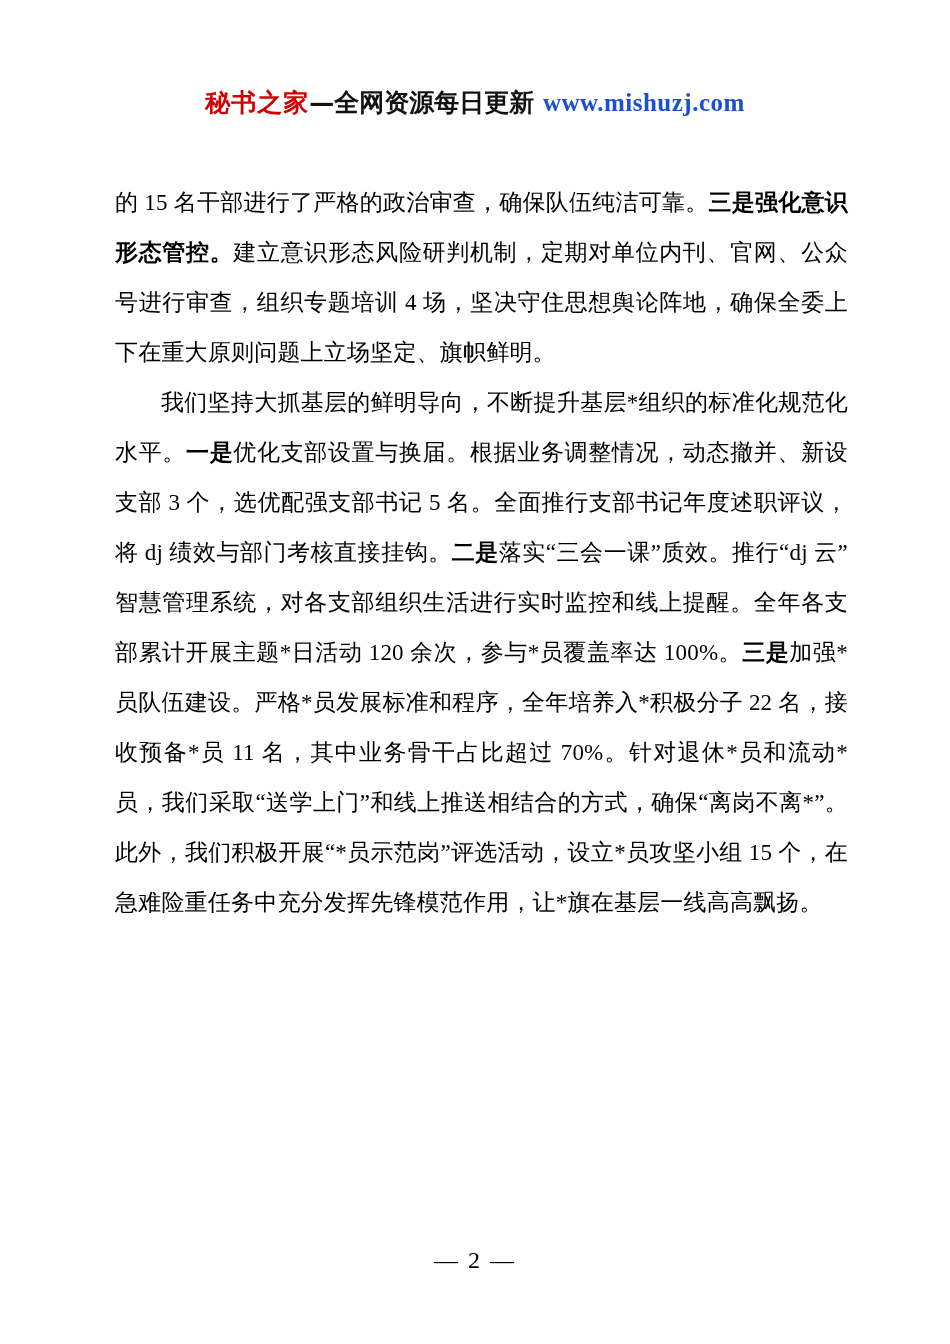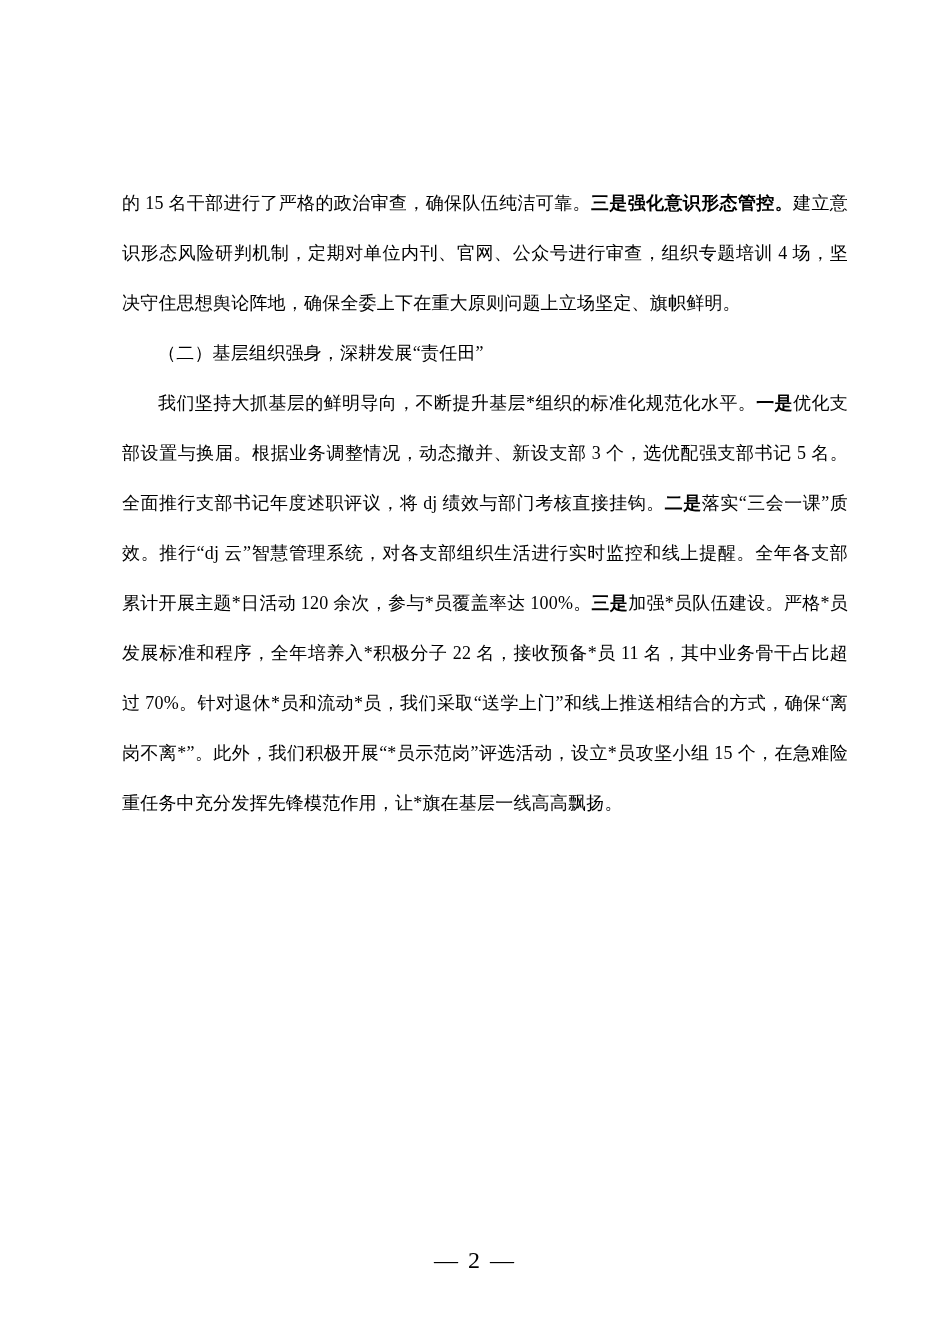--- a/index.html
+++ b/index.html
@@ -54,22 +54,22 @@
   }
 
   
   .content {
     position: absolute;
     top: 178px;
     left: 110px;
     width: 738px;
   }
   p.para {
-    margin: 0 0 0 12px;
-    font-size: 18px;
+    margin: 0 0 0 5px;
+    font-size: 23px;
     line-height: 50px;
     text-align: justify;
     text-justify: inter-ideograph;
     letter-spacing: 0.2px;
     font-family: "Liberation Serif", "DejaVu Serif", serif;
   }
   p.indent {
     text-indent: 2em;
   }
   .b {
@@ -87,22 +87,24 @@
     font-family: "Liberation Serif", serif;
     color: #000;
     letter-spacing: 2px;
   }
 </style>
 </head>
 <body>
 
 <div class="page">
 
+  <div class="header">
+    <span class="brand">秘书之家</span><span class="tagline">—全网资源每日更新 </span><span class="url">www.mishuzj.com</span>
+  </div>
 
   <div class="content">
     <p class="para" id="para-1"><span>的 15 名干部进行了严格的政治审查，确保队伍纯洁可靠。</span><span class="b">三是</span><span class="b">强化意识形态管控。</span><span>建立意识形态风险研判机制，定期对单位内刊、官网、公众号进行审查，组织专题培训 4 场，坚决守住思想舆论阵地，确保全委上下在重大原则问题上立场坚定、旗帜鲜明。</span></p>
-    <p class="para indent" id="para-2-heading"><span>（二）基层组织强身，深耕发展“责任田”</span></p>
     <p class="para indent" id="para-3"><span>我们坚持大抓基层的鲜明导向，不断提升基层*组织的标准化规范化水平。</span><span class="b">一是</span><span>优化支部设置与换届。</span><span>根据业务调整情况，动态撤并、新设支部 3 个，选优配强支部书记 5 名。全面推行支部书记年度述职评议，将 dj 绩效与部门考核直接挂钩。</span><span class="b">二是</span><span>落实“三会一课”质效。</span><span>推行“dj 云”智慧管理系统，对各支部组织生活进行实时监控和线上提醒。全年各支部累计开展主题*日活动 120 余次，参与*员覆盖率达 100%。</span><span class="b">三是</span><span>加强*员队伍建设。</span><span>严格*员发展标准和程序，全年培养入*积极分子 22 名，接收预备*员 11 名，其中业务骨干占比超过 70%。针对退休*员和流动*员，我们采取“送学上门”和线上推送相结合的方式，确保“离岗不离*”。此外，我们积极开展“*员示范岗”评选活动，设立*员攻坚小组 15 个，在急难险重任务中充分发挥先锋模范作用，让*旗在基层一线高高飘扬。</span></p>
   </div>
 
   <div class="footer">— 2 —</div>
 
 </div>
 
 </body></html>

